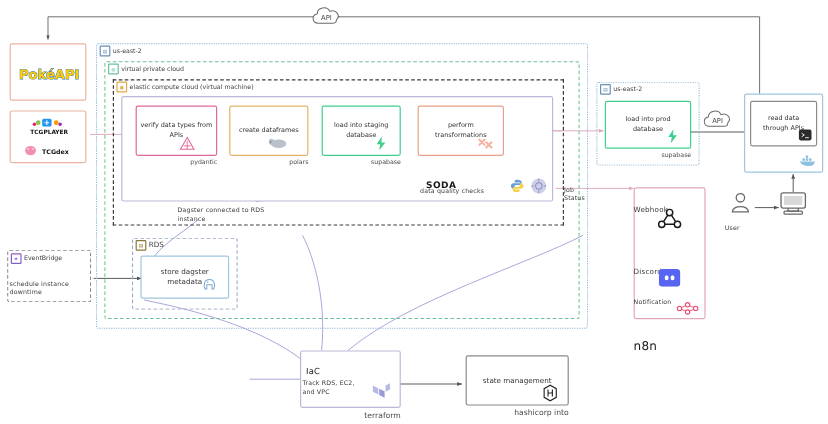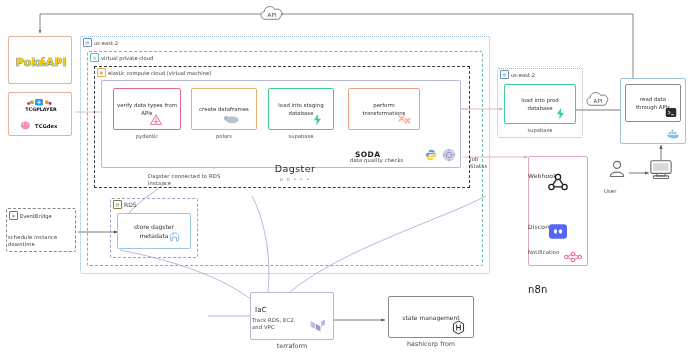--- a/index.html
+++ b/index.html
@@ -9,21 +9,21 @@
   .abs{position:absolute;box-sizing:border-box;}
   .lbl{position:absolute;font-size:5.2px;letter-spacing:.15px;color:#3a3a3a;
        white-space:pre-line;line-height:1.45;}
   .ctr{text-align:left;}
   .box{border:1px solid #b9b9d8;background:#fff;border-radius:2px;}
   .dash{border:1px dashed #9aa7c7;background:transparent;border-radius:2px;}
   .dot{border:1px dotted #8fb7d6;background:transparent;border-radius:2px;}
   .node{display:flex;align-items:center;justify-content:center;
         text-align:center;font-size:5.4px;line-height:1.5;padding:3px;
         border-radius:2px;background:#fff;position:absolute;box-sizing:border-box;}
-  .cap{position:absolute;font-size:5.2px;color:#4a4a4a;text-align:center;width:100%;}
+  .cap{position:absolute;font-size:5.2px;color:#4a4a4a;text-align:right;width:100%;}
   svg.ov{position:absolute;left:0;top:0;width:690px;height:353px;pointer-events:none;}
   .tag{position:absolute;display:flex;align-items:center;gap:2px;font-size:5.2px;color:#3d3d3d;}
   .tagico{width:7px;height:7px;border:1px solid #7a7a7a;border-radius:1px;
           display:inline-block;font-size:4px;line-height:7px;text-align:center;}
   .logo{position:absolute;display:flex;align-items:center;justify-content:center;}
   .big{font-size:9px;letter-spacing:.4px;color:#2b2b2b;}
 </style>
 </head>
 <body>
 
@@ -211,24 +211,20 @@
     </svg>
   </div>
   <div class="logo" style="left:441px;top:147px;width:16px;height:16px;">
     <svg viewBox="0 0 18 18" width="14" height="14">
       <circle cx="9" cy="9" r="8" fill="#cfcfe8"></circle>
       <circle cx="9" cy="9" r="3.4" fill="none" stroke="#8b8bc4" stroke-width="1.1"></circle>
       <path d="M9,1.2 v2.6 M9,14.2 v2.6 M1.2,9 h2.6 M14.2,9 h2.6" stroke="#8b8bc4" stroke-width="1.1"></path>
     </svg>
   </div>
 
-  <div class="abs" style="left:255px;top:162px;width:80px;">
-    <div class="lbl big" style="position:static;font-size:9.5px;text-align:center;">Dagster</div>
-    <div class="lbl" style="position:static;font-size:5px;text-align:center;letter-spacing:1px;color:#777;">o n • • •</div>
-  </div>
   <div class="lbl ctr" style="left:148px;top:165px;width:90px;">
     <span>Dagster connected to RDS
 instance</span>
   </div>
 
   <div class="abs dash" style="left:110px;top:198px;width:88px;height:60px;border-color:#9aa7c7;"></div>
   <div class="tag" style="left:113px;top:200px;">
     <span class="tagico" style="border-color:#8a7a3a;color:#8a7a3a;">▤</span>
     <span style="font-size:6px;">RDS</span>
   </div>
@@ -383,16 +379,16 @@
     <span style="font-size:6px;">state
 management</span>
   </div>
   <div class="logo" style="left:450px;top:318px;width:16px;height:18px;">
     <svg viewBox="0 0 18 20" width="13" height="15">
       <path d="M9,1 L16,5 v10 L9,19 L2,15 V5 Z" fill="none" stroke="#222" stroke-width="1.3"></path>
       <path d="M6.5,6 v8 M11.5,6 v8 M6.5,10 h5" stroke="#222" stroke-width="1.3"></path>
     </svg>
   </div>
   <div class="cap" style="left:388px;top:340px;width:86px;font-size:6.4px;">
-    <span>hashicorp from</span>
+    <span>hashicorp into</span>
   </div>
 
 </div>
 
 </body></html>

